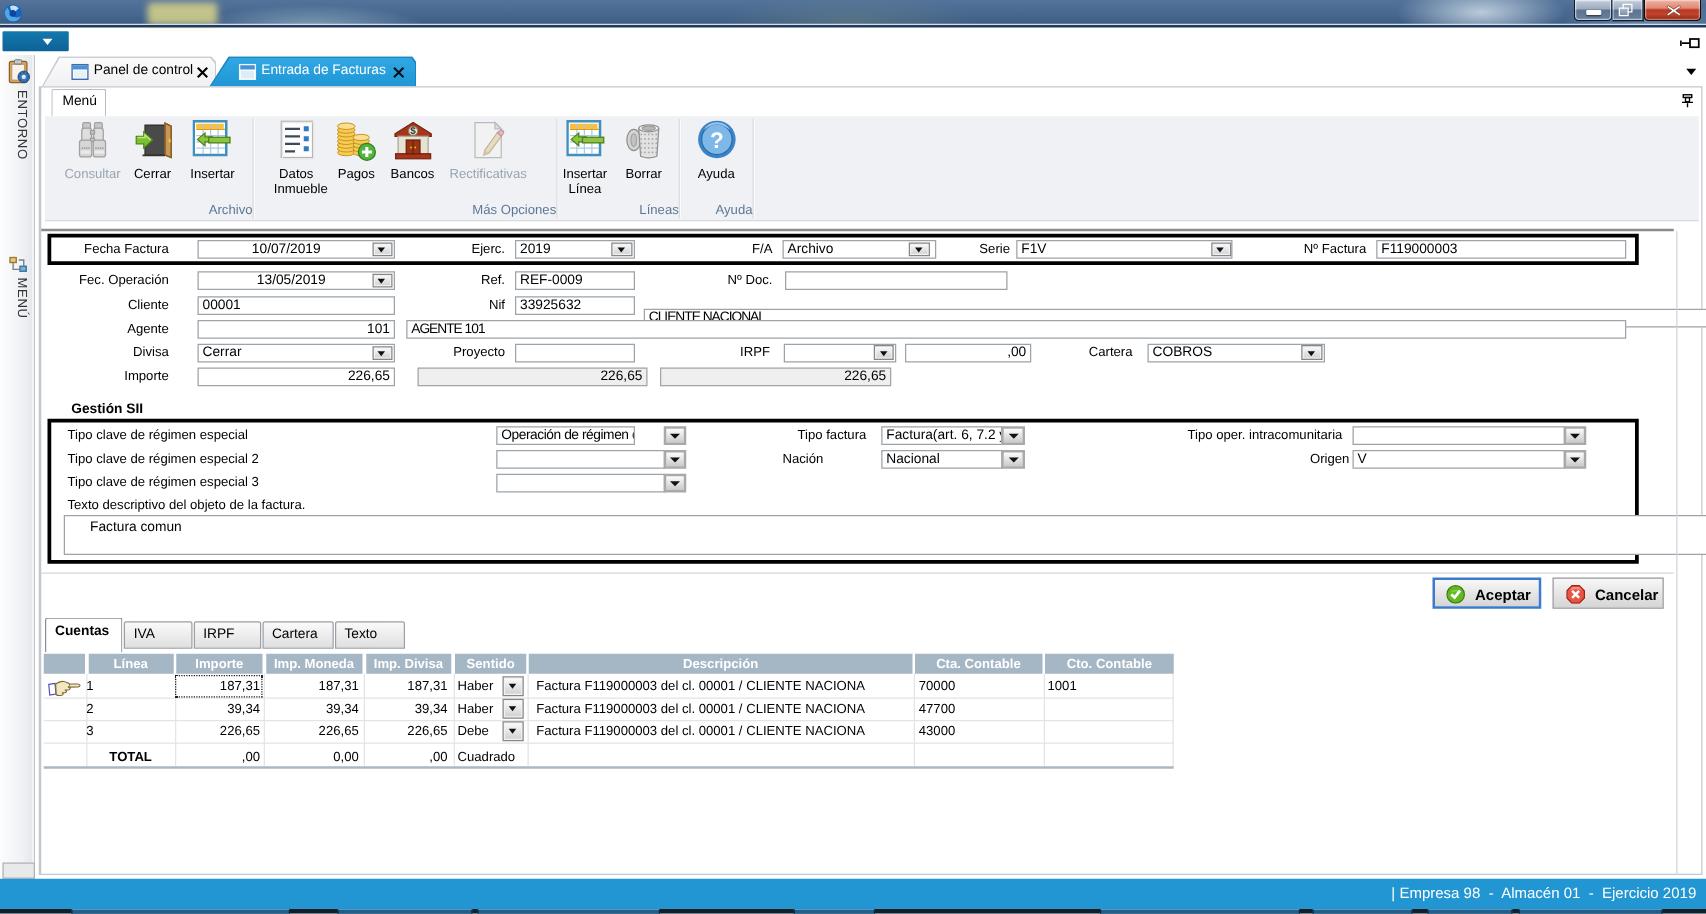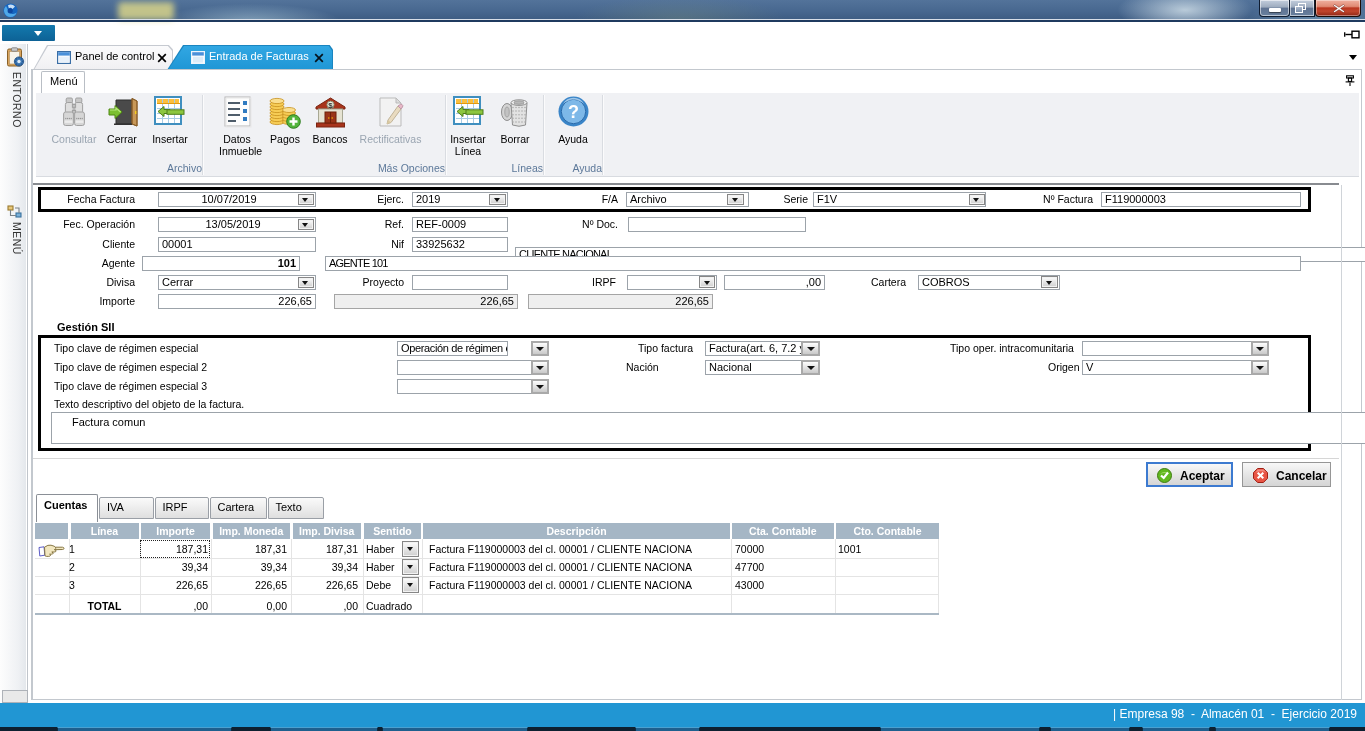--- a/index.html
+++ b/index.html
@@ -334,21 +334,21 @@
 <div class="lb lbr" style="right:961px;top:217px">Ref.</div>
 <div class="f " style="left:412px;top:217px;width:96px;">REF-0009</div>
 <div class="lb lbr" style="right:747px;top:217px">Nº Doc.</div>
 <div class="f " style="left:628px;top:217px;width:178px;"></div>
 <div class="lb lbr" style="right:1230px;top:236.5px">Cliente</div>
 <div class="f " style="left:158px;top:236.5px;width:158px;">00001</div>
 <div class="lb lbr" style="right:961px;top:236.5px">Nif</div>
 <div class="f " style="left:412px;top:236.5px;width:96px;">33925632</div>
 <div class="f " style="left:515px;top:247px;width:918px;letter-spacing:-.8px">CLIENTE NACIONAL</div>
 <div class="lb lbr" style="right:1230px;top:255.5px">Agente</div>
-<div class="f num" style="left:142px;top:255.5px;width:158px;font-weight:bold;">101</div>
+<div class="f num" style="left:158px;top:255.5px;width:158px;">101</div>
 <div class="f " style="left:325px;top:255.5px;width:976px;letter-spacing:-.8px">AGENTE 101</div>
 <div class="lb lbr" style="right:1230px;top:274.5px">Divisa</div>
 <div class="f " style="left:158px;top:274.5px;width:158px;">Cerrar</div>
 <div class="db" style="left:298px;top:276.5px;width:15.5px;height:11px"></div>
 <div class="lb lbr" style="right:961px;top:274.5px">Proyecto</div>
 <div class="f " style="left:412px;top:274.5px;width:96px;"></div>
 <div class="lb lbr" style="right:749px;top:274.5px">IRPF</div>
 <div class="f " style="left:627px;top:274.5px;width:90px;"></div>
 <div class="db" style="left:699px;top:276.0px;width:16px;height:12px"></div>
 <div class="f num" style="left:724px;top:274.5px;width:101px;">,00</div>

